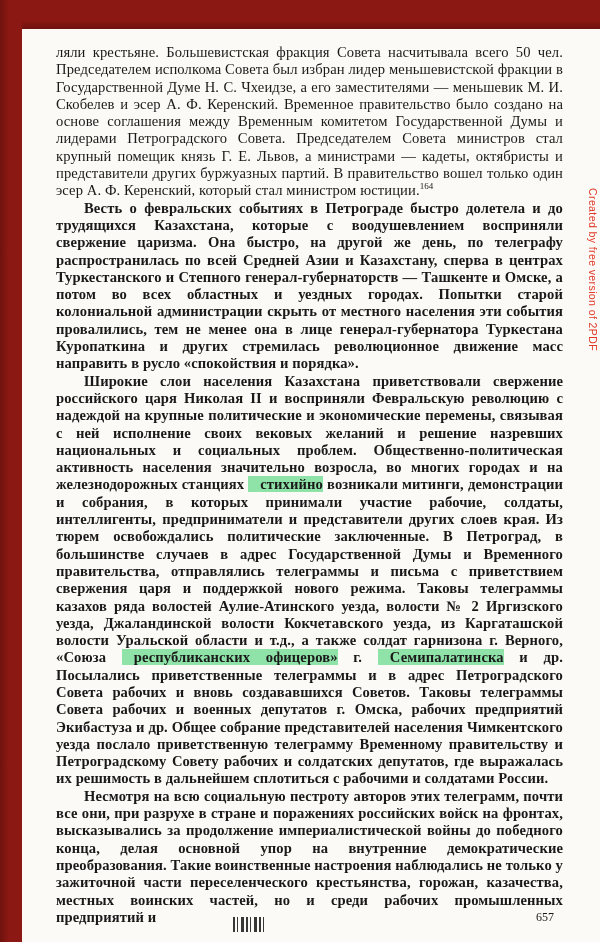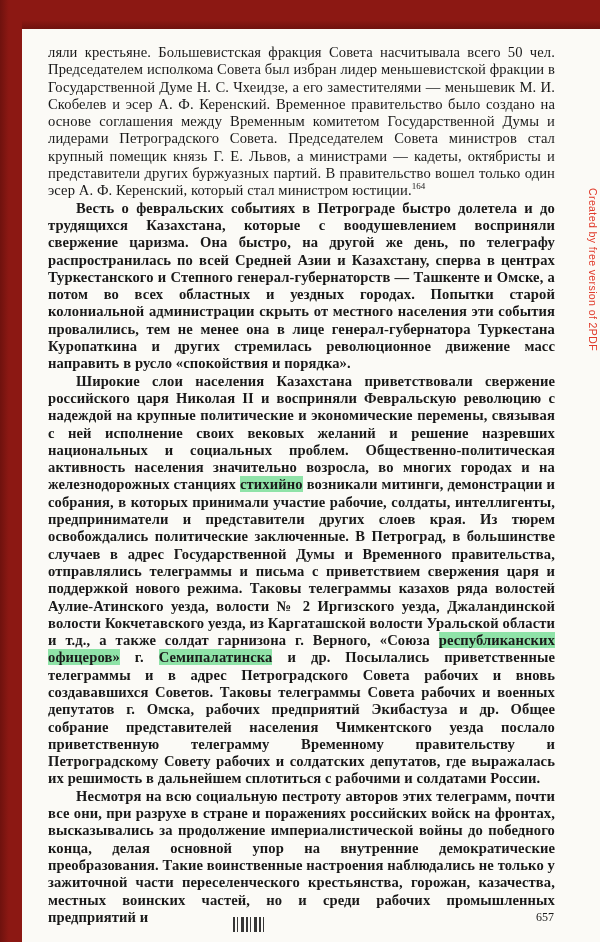--- a/index.html
+++ b/index.html
@@ -11,28 +11,28 @@
   }
   .edge-top {
     position:absolute; top:0; left:0; width:600px; height:29px;
     background:linear-gradient(180deg, var(--edge) 0%, var(--edge) 70%, #6f120e 100%);
   }
   .edge-left {
     position:absolute; top:0; left:0; width:22px; height:942px;
     background:linear-gradient(90deg, #6f120e 0%, var(--edge) 40%, var(--edge) 100%);
   }
   .content {
-    position:absolute; left:48px; top:44px; width:507px;
+    position:absolute; left:56px; top:44px; width:507px;
     font-size:14.6px; line-height:17.3px;
     text-align:justify; text-justify:inter-word;
     letter-spacing:0.1px;
   }
   .content p { margin:0; }
   .content p.indent { text-indent:28px;font-weight:bold; }
-  .hl { background: var(--hl); }
+  .hl { background: var(--hl); padding-left: 12px; }
   sup.fn { font-size:9px; line-height:0; vertical-align:super; }
   .watermark {
     position:absolute; right:1px; top:188px;
     writing-mode:vertical-rl;
     font-family:"Liberation Sans","DejaVu Sans",sans-serif;
     font-size:10.5px; letter-spacing:0.4px;
     color: var(--wm);
   }
   .page-number {
     position:absolute; right:46px; top:910px;

